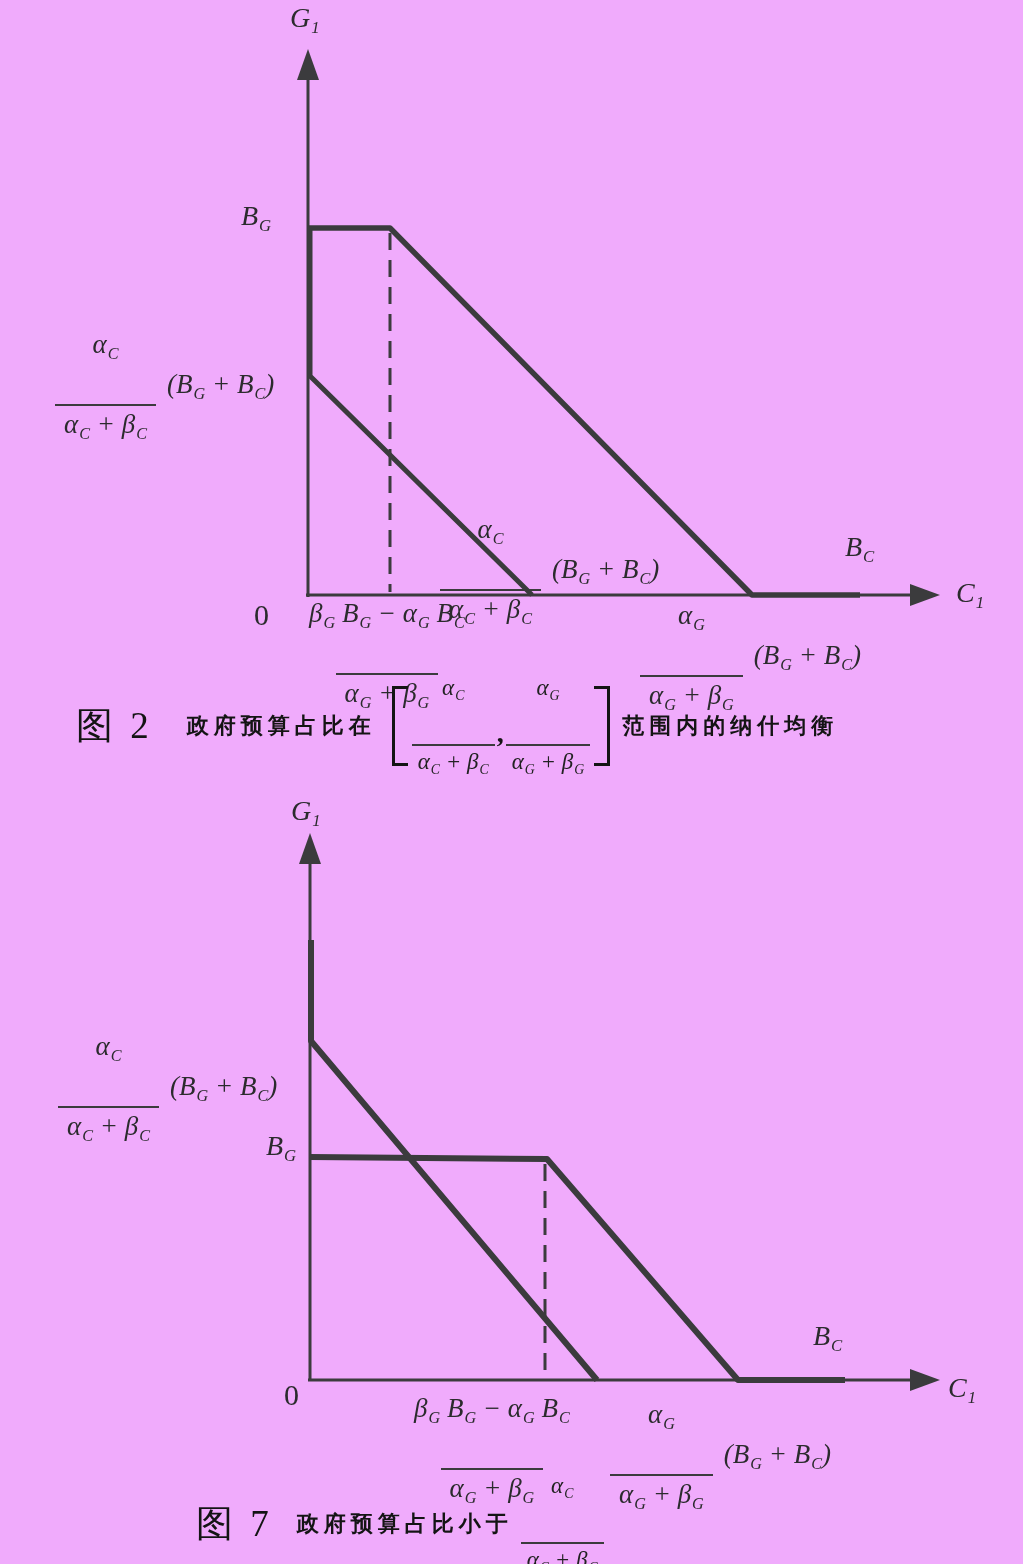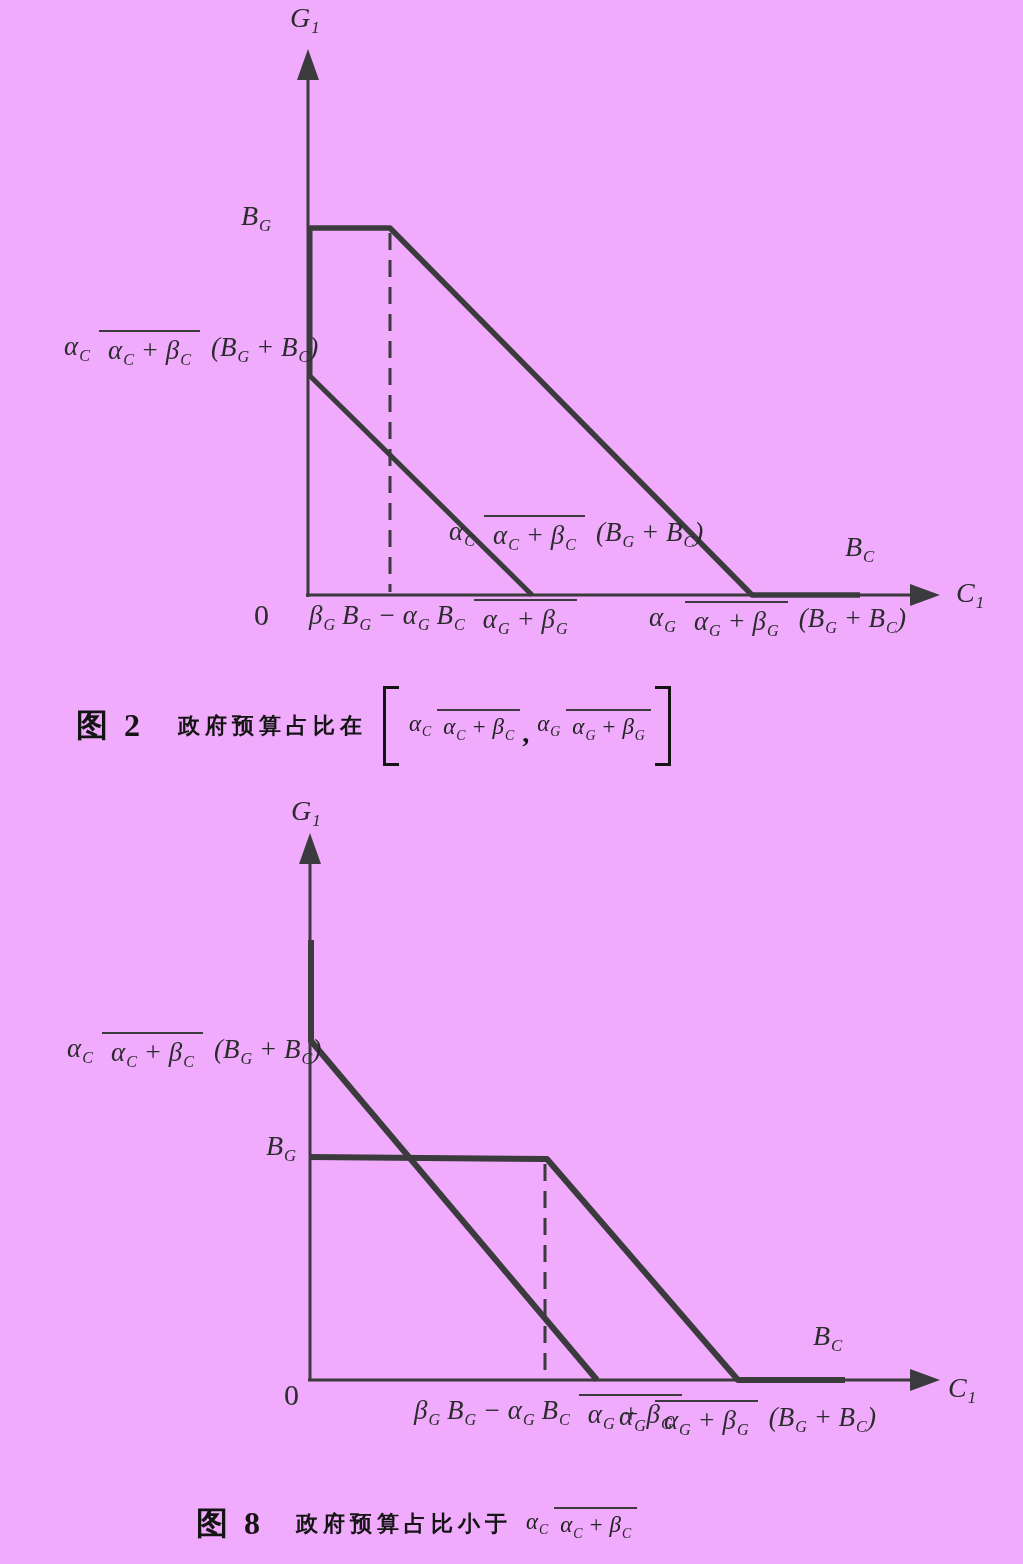--- a/index.html
+++ b/index.html
@@ -9,29 +9,29 @@
 
   
   .mathtag{position:absolute;font-family:"Liberation Serif",serif;font-style:italic;
            font-size:28px;color:#2b2b2d;white-space:nowrap;line-height:1;}
   .upright{font-style:normal;}
   sub{font-size:0.6em;vertical-align:-0.38em;line-height:1;margin-left:1px;}
 
   .mathlabel{position:absolute;display:flex;align-items:center;white-space:nowrap;
              font-family:"Liberation Serif",serif;font-style:italic;font-size:27px;
              color:#2b2b2d;line-height:1.05;}
-  .frac{display:inline-flex;flex-direction:row;align-items:center;}
+  .frac{display:inline-flex;flex-direction:column;align-items:center;gap:39px;}
   .frac .num{display:block;text-align:center;padding:0 9px 3px;}
   .frac .den{display:block;border-top:2px solid #3b3b3d;padding:4px 9px 0;}
   .suffix{margin-left:11px;}
 
   
   .caption{position:absolute;display:flex;align-items:center;white-space:nowrap;
            color:#141414;height:84px;}
-  .cap-prefix{font-family:"Liberation Serif",serif;font-weight:bold;font-size:32px;
+  .cap-prefix{font-family:"Liberation Serif",serif;font-weight:normal;font-size:37px;
               letter-spacing:4px;}
   .cap-text{font-family:"Liberation Sans",sans-serif;font-weight:bold;font-size:22px;
             letter-spacing:5px;}
   .cap-frac{font-family:"Liberation Serif",serif;font-style:italic;font-size:23px;
             color:#222;}
   .cap-frac .num{padding:0 6px 2px;}
   .cap-frac .den{padding:3px 6px 0;}
   .cap-comma{font-family:"Liberation Serif",serif;font-weight:bold;font-size:28px;
              margin:14px 2px 0 2px;}
   .bracket{display:inline-block;width:13px;height:74px;}
@@ -116,20 +116,21 @@
     <span class="frac cap-frac">
       <span class="num"><span>α</span><sub>C</sub></span>
       <span class="den"><span>α</span><sub>C</sub> + <span>β</span><sub>C</sub></span>
     </span>
     <span class="cap-comma">,</span>
     <span class="frac cap-frac">
       <span class="num"><span>α</span><sub>G</sub></span>
       <span class="den"><span>α</span><sub>G</sub> + <span>β</span><sub>G</sub></span>
     </span>
     <span class="bracket bracket-right"></span>
+    <span class="cap-text">范围内的纳什均衡</span>
   </div>
 
   <div class="mathtag" style="left:291px;top:797px;"><span>G</span><sub>1</sub></div>
 
   <div class="mathlabel" style="left:58px;top:1032px;">
     <span class="frac">
       <span class="num"><span>α</span><sub>C</sub></span>
       <span class="den"><span>α</span><sub>C</sub> + <span>β</span><sub>C</sub></span>
     </span>
     <span class="suffix">(<span>B</span><sub>G</sub> + <span>B</span><sub>C</sub>)</span>
@@ -152,21 +153,21 @@
       <span class="den"><span>α</span><sub>G</sub> + <span>β</span><sub>G</sub></span>
     </span>
     <span class="suffix">(<span>B</span><sub>G</sub> + <span>B</span><sub>C</sub>)</span>
   </div>
 
   <div class="mathtag" style="left:813px;top:1322px;"><span>B</span><sub>C</sub></div>
 
   <div class="mathtag" style="left:948px;top:1374px;"><span>C</span><sub>1</sub></div>
 
   <div class="caption" style="left:196px;top:1482px;">
-    <span class="cap-prefix">图 8</span>
-    <span class="cap-text" style="margin-left:32px;">政府预算占比小于</span>
+    <span class="cap-prefix">图 7</span>
+    <span class="cap-text" style="margin-left:24px;">政府预算占比小于</span>
     <span class="frac cap-frac" style="margin:0 10px 0 8px;">
       <span class="num"><span>α</span><sub>C</sub></span>
       <span class="den"><span>α</span><sub>C</sub> + <span>β</span><sub>C</sub></span>
     </span>
   </div>
 
 </div>
 
 </body></html>

